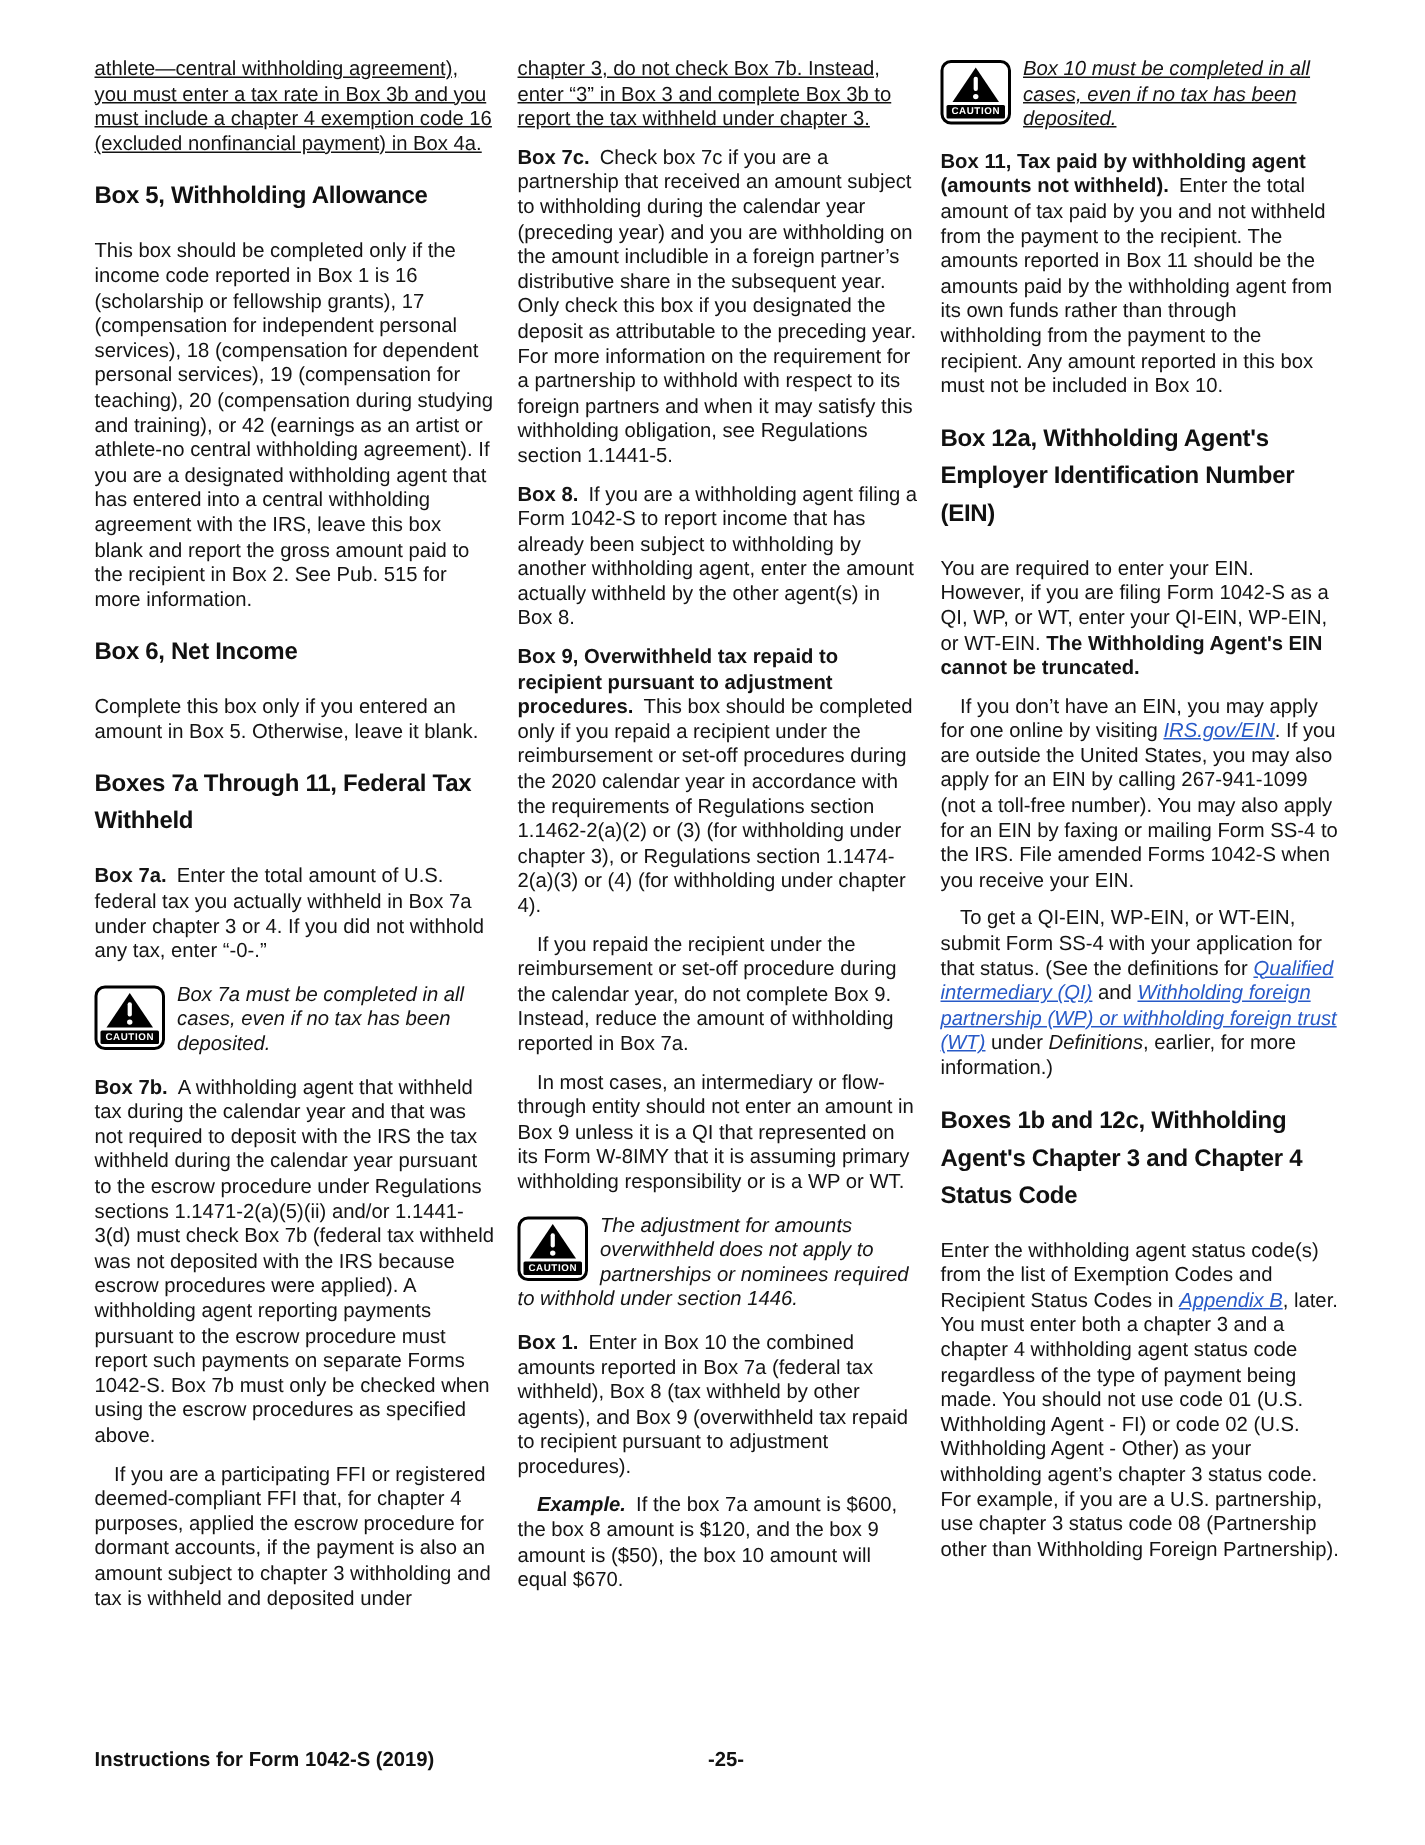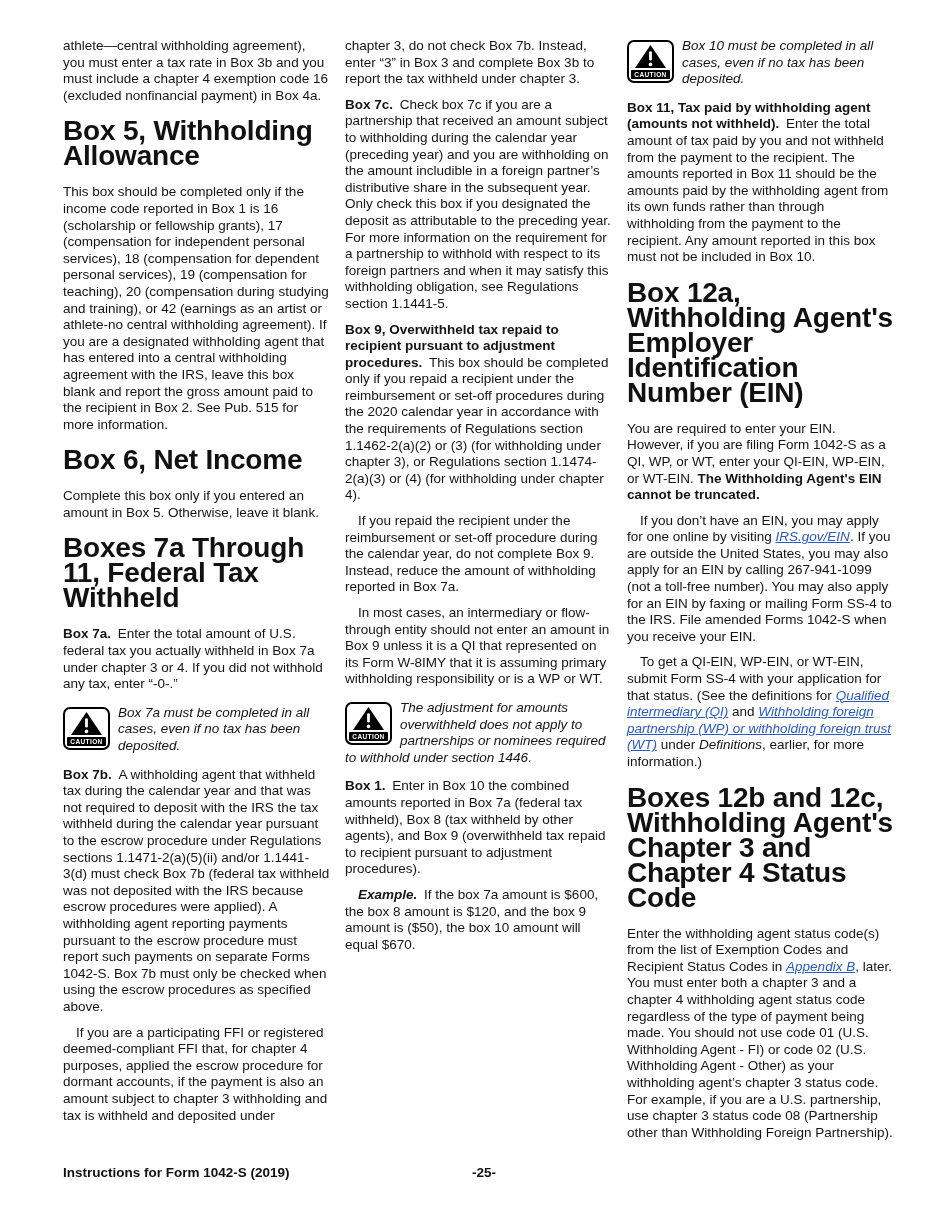--- a/index.html
+++ b/index.html
@@ -6,24 +6,24 @@
   html,body { margin:0; padding:0; }
   body {
     width:950px; height:1230px; position:relative;
     background:#ffffff; color:#141414;
     font-family:"Liberation Sans", sans-serif;
     -webkit-font-smoothing:antialiased;
   }
   .page { position:absolute; top:38px; left:63px; width:833px; }
   .columns { display:flex; gap:15px; align-items:flex-start; }
   .col { width:267px; flex:0 0 267px; }
-  .col > :first-child { margin-top:0 !important; }
+  .col > :first-child { margin-top:0 !important;text-decoration:underline; }
 
   h2 {
-    font-size:28px; line-height:25px; font-weight:bold;
+    font-size:16px; line-height:25px; font-weight:bold;
     letter-spacing:-0.2px; margin:14px 0 4px 0; color:#111;
   }
   p.body, p.caution {
     font-size:13.5px; line-height:16.6px; margin:9px 0 0 0;
     text-align:left; color:#141414;
   }
   h2 + p.body { margin-top:16px; }
   p.indent { text-indent:13px; }
   p.caution { margin:12px 0 12px 0; font-style:italic; }
   p.caution::after { content:""; display:table; clear:both; }
@@ -71,20 +71,21 @@
               <circle cx="16.5" cy="20.4" r="1.8" fill="#fff"></circle>
             </svg>
             <span class="ci-band">CAUTION</span>
           </span><span>Box 7a must be completed in all cases, even if no tax has been deposited.</span></p>
         <p class="body"><span class="run-b">Box 7b.</span><span> A withholding agent that withheld tax during the calendar year and that was not required to deposit with the IRS the tax withheld during the calendar year pursuant to the escrow procedure under Regulations sections 1.1471-2(a)(5)(ii) and/or 1.1441-3(d) must check Box 7b (federal tax withheld was not deposited with the IRS because escrow procedures were applied). A withholding agent reporting payments pursuant to the escrow procedure must report such payments on separate Forms 1042-S. Box 7b must only be checked when using the escrow procedures as specified above.</span></p>
         <p class="body indent"><span>If you are a participating FFI or registered deemed-compliant FFI that, for chapter 4 purposes, applied the escrow procedure for dormant accounts, if the payment is also an amount subject to chapter 3 withholding and tax is withheld and deposited under</span></p>
       </div>
     <div class="col">
         <p class="body"><span>chapter 3, do not check Box 7b. Instead, enter “3” in Box 3 and complete Box 3b to report the tax withheld under chapter 3.</span></p>
         <p class="body"><span class="run-b">Box 7c.</span><span> Check box 7c if you are a partnership that received an amount subject to withholding during the calendar year (preceding year) and you are withholding on the amount includible in a foreign partner’s distributive share in the subsequent year. Only check this box if you designated the deposit as attributable to the preceding year. For more information on the requirement for a partnership to withhold with respect to its foreign partners and when it may satisfy this withholding obligation, see Regulations section 1.1441-5.</span></p>
+        <p class="body"><span class="run-b">Box 8.</span><span> If you are a withholding agent filing a Form 1042-S to report income that has already been subject to withholding by another withholding agent, enter the amount actually withheld by the other agent(s) in Box 8.</span></p>
         <p class="body"><span class="run-b">Box 9, Overwithheld tax repaid to recipient pursuant to adjustment procedures.</span><span> This box should be completed only if you repaid a recipient under the reimbursement or set-off procedures during the 2020 calendar year in accordance with the requirements of Regulations section 1.1462-2(a)(2) or (3) (for withholding under chapter 3), or Regulations section 1.1474-2(a)(3) or (4) (for withholding under chapter 4).</span></p>
         <p class="body indent"><span>If you repaid the recipient under the reimbursement or set-off procedure during the calendar year, do not complete Box 9. Instead, reduce the amount of withholding reported in Box 7a.</span></p>
         <p class="body indent"><span>In most cases, an intermediary or flow-through entity should not enter an amount in Box 9 unless it is a QI that represented on its Form W-8IMY that it is assuming primary withholding responsibility or is a WP or WT.</span></p>
         <p class="caution"><span class="ci">
             <svg width="33" height="25" viewBox="0 0 33 25" aria-hidden="true">
               <path d="M16.5 1 L32 24 H1 Z" fill="#000"></path>
               <rect x="15.1" y="7.2" width="2.8" height="9.4" rx="1.3" fill="#fff"></rect>
               <circle cx="16.5" cy="20.4" r="1.8" fill="#fff"></circle>
             </svg>
             <span class="ci-band">CAUTION</span>
@@ -99,21 +100,21 @@
               <rect x="15.1" y="7.2" width="2.8" height="9.4" rx="1.3" fill="#fff"></rect>
               <circle cx="16.5" cy="20.4" r="1.8" fill="#fff"></circle>
             </svg>
             <span class="ci-band">CAUTION</span>
           </span><span>Box 10 must be completed in all cases, even if no tax has been deposited.</span></p>
         <p class="body"><span class="run-b">Box 11, Tax paid by withholding agent (amounts not withheld).</span><span> Enter the total amount of tax paid by you and not withheld from the payment to the recipient. The amounts reported in Box 11 should be the amounts paid by the withholding agent from its own funds rather than through withholding from the payment to the recipient. Any amount reported in this box must not be included in Box 10.</span></p>
         <h2>Box 12a, Withholding Agent's Employer Identification Number (EIN)</h2>
         <p class="body"><span>You are required to enter your EIN. However, if you are filing Form 1042-S as a QI, WP, or WT, enter your QI-EIN, WP-EIN, or WT-EIN. </span><span class="run-b">The Withholding Agent's EIN cannot be truncated.</span></p>
         <p class="body indent"><span>If you don’t have an EIN, you may apply for one online by visiting </span><a href="#" class="run-l" style="color: rgb(40, 90, 200);">IRS.gov/EIN</a><span>. If you are outside the United States, you may also apply for an EIN by calling 267-941-1099 (not a toll-free number). You may also apply for an EIN by faxing or mailing Form SS-4 to the IRS. File amended Forms 1042-S when you receive your EIN.</span></p>
         <p class="body indent"><span>To get a QI-EIN, WP-EIN, or WT-EIN, submit Form SS-4 with your application for that status. (See the definitions for </span><a href="#" class="run-l" style="color: rgb(40, 90, 200);">Qualified intermediary (QI)</a><span> and </span><a href="#" class="run-l" style="color: rgb(40, 90, 200);">Withholding foreign partnership (WP) or withholding foreign trust (WT)</a><span> under </span><span class="run-i">Definitions</span><span>, earlier, for more information.)</span></p>
-        <h2>Boxes 12b and 12c, Withholding Agent's Chapter 3 and Chapter 4 Status Code</h2>
+        <h2>Boxes 1b and 12c, Withholding Agent's Chapter 3 and Chapter 4 Status Code</h2>
         <p class="body"><span>Enter the withholding agent status code(s) from the list of Exemption Codes and Recipient Status Codes in </span><a href="#" class="run-l" style="color: rgb(40, 90, 200);">Appendix B</a><span>, later. You must enter both a chapter 3 and a chapter 4 withholding agent status code regardless of the type of payment being made. You should not use code 01 (U.S. Withholding Agent - FI) or code 02 (U.S. Withholding Agent - Other) as your withholding agent’s chapter 3 status code. For example, if you are a U.S. partnership, use chapter 3 status code 08 (Partnership other than Withholding Foreign Partnership).</span></p>
       </div>
   </div>
 </div>
 
 <div class="footer">
   <span class="f-left">Instructions for Form 1042-S (2019)</span>
   <span class="f-center">-25-</span>
 </div>
 

